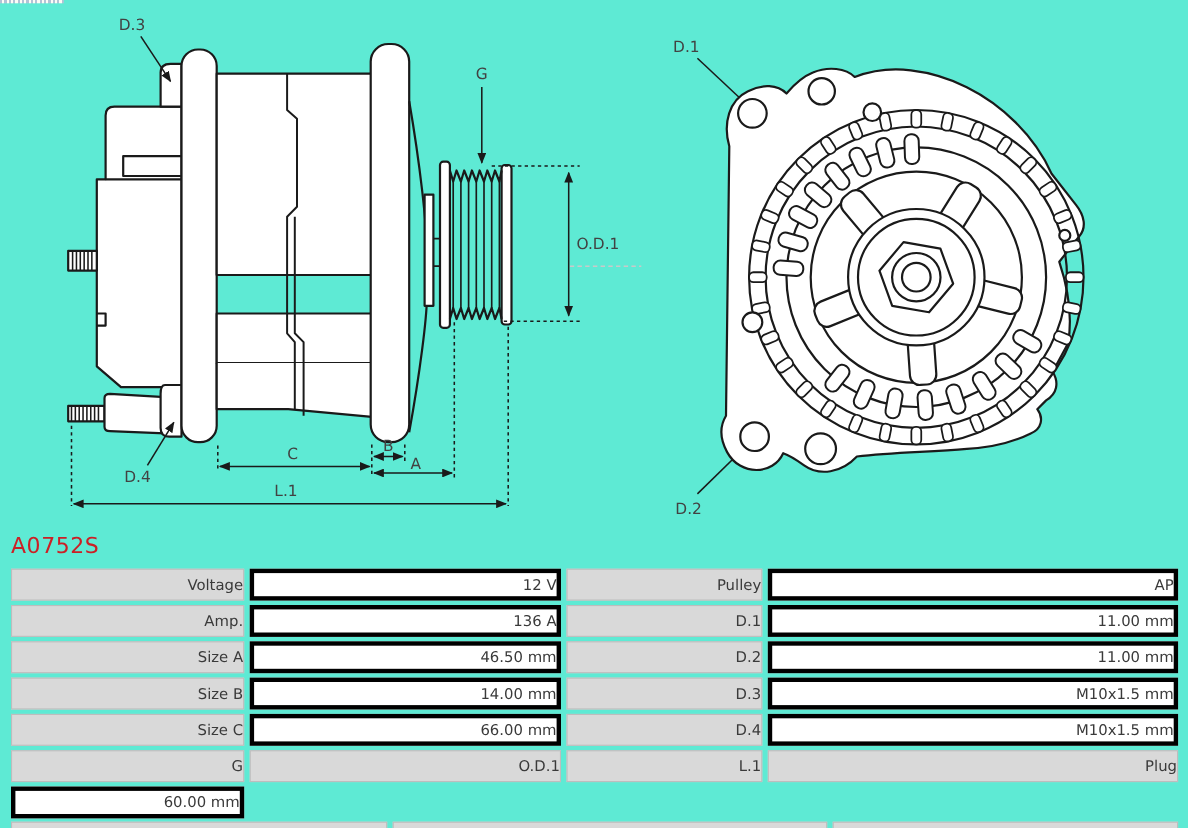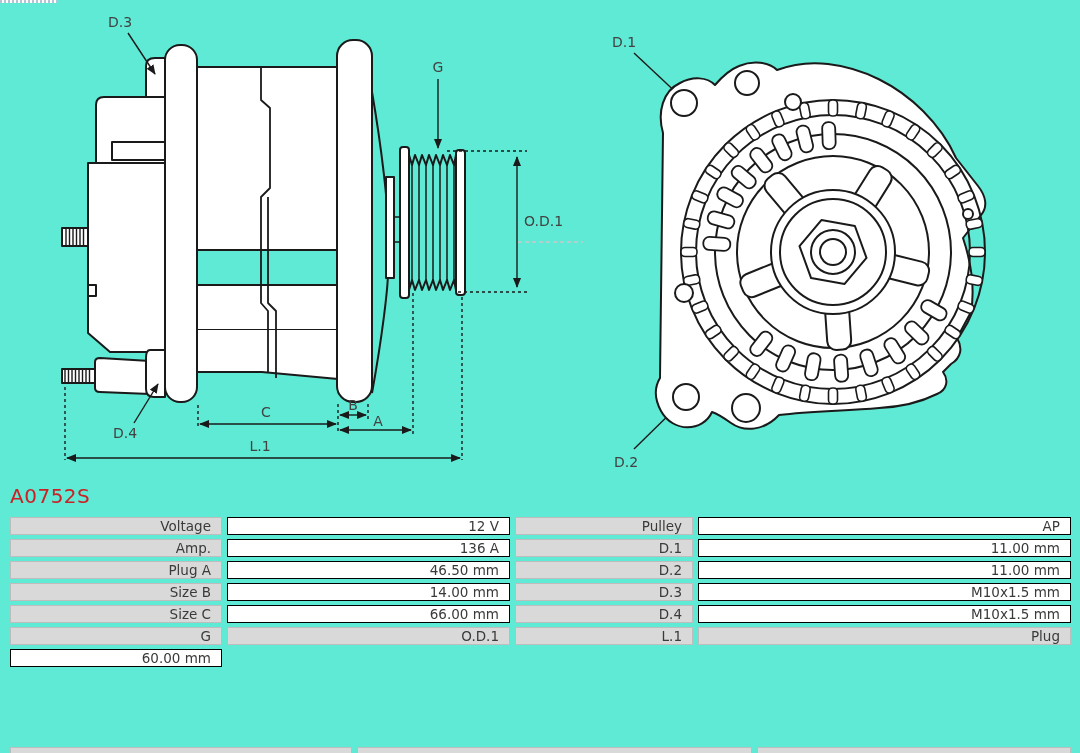--- a/index.html
+++ b/index.html
@@ -6,24 +6,24 @@
   .page{position:relative;width:1080px;height:753px;overflow:hidden;background:#5eead4;
         font-family:"DejaVu Sans","Liberation Sans",sans-serif;}
   .logo-sliver{position:absolute;left:0;top:0;width:58px;height:3px;
         background:repeating-linear-gradient(90deg,#b3c2d6 0 2px,#fdfcf6 2px 4px);}
   svg.diagram{position:absolute;left:0;top:0;}
   .part-number{position:absolute;left:10px;top:484px;font-size:20px;color:#cb2026;
         letter-spacing:.5px;}
   .spec-col{position:absolute;display:grid;row-gap:4px;column-gap:5px;}
   .spec-col.left{left:10px;top:517px;grid-template-columns:212px 283px;}
   .spec-col.right{left:515px;top:517px;grid-template-columns:178px 373px;}
-  .cell{box-sizing:border-box;height:18px;display:flex;align-items:center;
-        justify-content:flex-end;padding-right:10px;font-size:13.5px;color:#3a3a3a;}
+  .cell{box-sizing:border-box;height:29px;display:flex;align-items:center;
+        justify-content:flex-end;font-size:13.5px;color:#3a3a3a;}
   .cell.label{background:#d9d9d9;border:1px solid #bdbdbd;}
-  .cell.value{background:#fff;border:1px solid #000000;}
+  .cell.value{background:#fff;border:4px solid #000000;}
   .next-row-strip{position:absolute;top:747px;left:10px;width:1061px;height:12px;
         display:flex;gap:5px;}
   .next-row-strip div{background:#d9d9d9;border:1px solid #bdbdbd;box-sizing:border-box;}
   .strip-a{width:342px;} .strip-b{width:395px;} .strip-c{width:314px;}
   text{fill:#424242;font-size:14px;font-family:"DejaVu Sans","Liberation Sans",sans-serif;}
 </style>
 </head>
 <body>
 
 <div class="page">
@@ -220,21 +220,21 @@
   </svg>
 
   <div class="part-number">A0752S</div>
 
   <div>
     <div id="specLeft" class="spec-col left">
         <div class="cell label">Voltage</div>
         <div class="cell value">12 V</div>
         <div class="cell label">Amp.</div>
         <div class="cell value">136 A</div>
-        <div class="cell label">Plug A</div>
+        <div class="cell label">Size A</div>
         <div class="cell value">46.50 mm</div>
         <div class="cell label">Size B</div>
         <div class="cell value">14.00 mm</div>
         <div class="cell label">Size C</div>
         <div class="cell value">66.00 mm</div>
         <div class="cell label">G</div>
         <div class="cell label">O.D.1</div>
         <div class="cell value">60.00 mm</div>
       </div>
     <div id="specRight" class="spec-col right">

